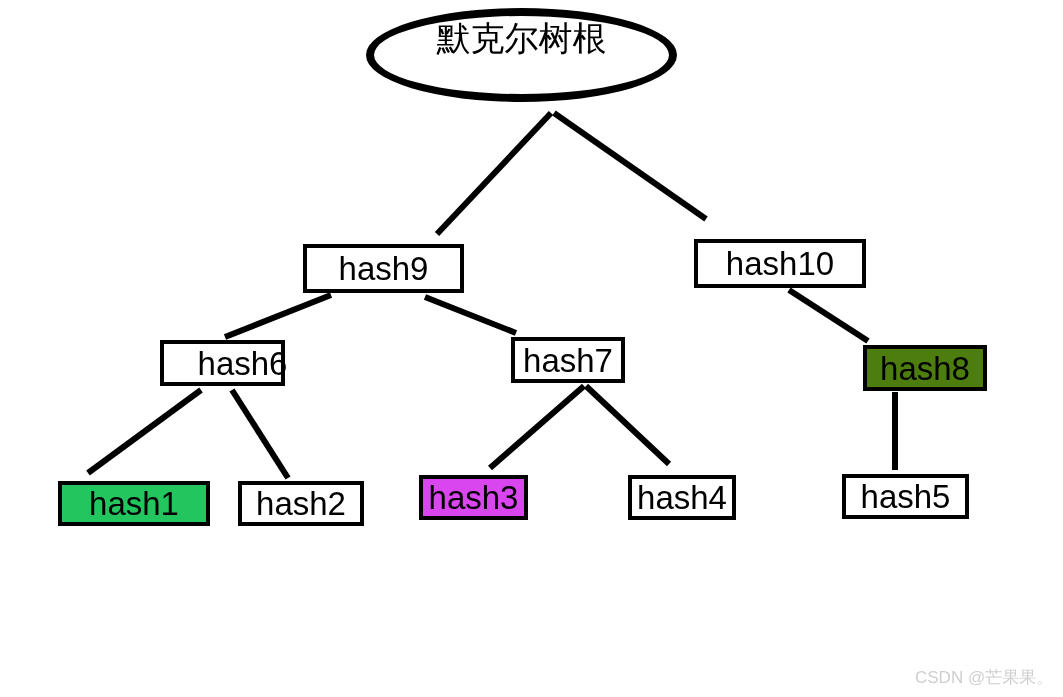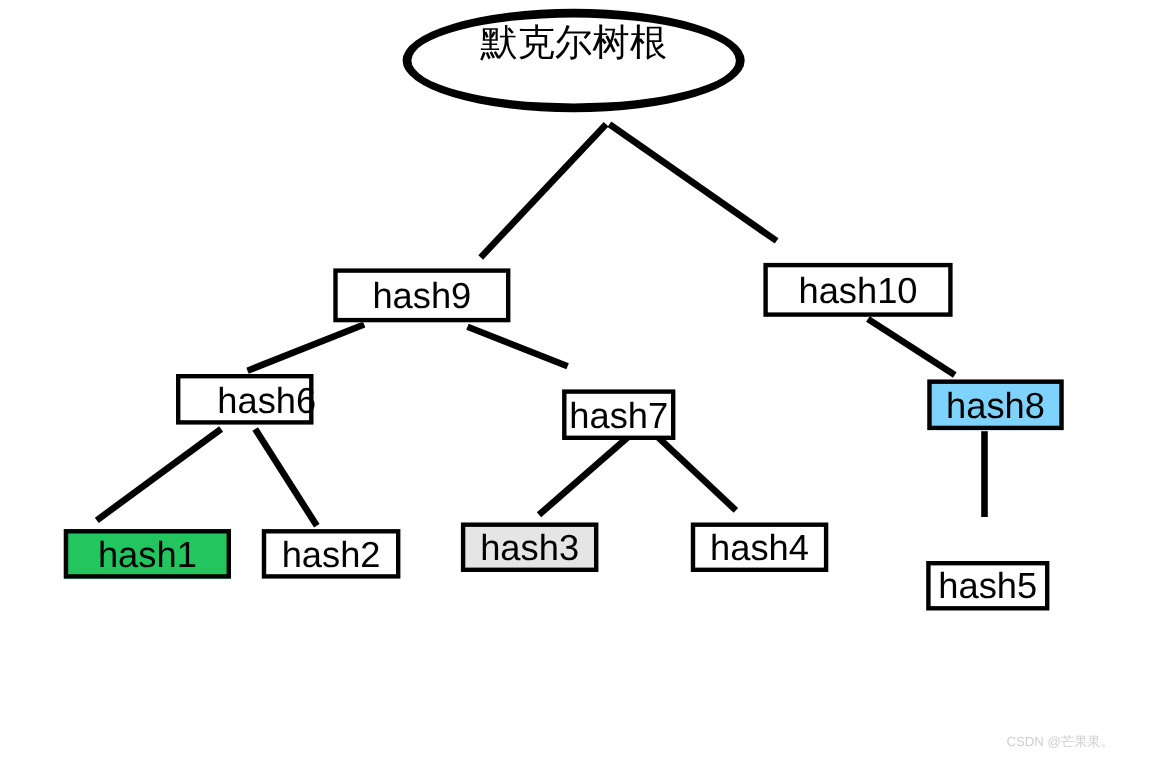--- a/index.html
+++ b/index.html
@@ -64,21 +64,21 @@
     line-height: 56px;
     white-space: nowrap;
     z-index: 4;
   }
   .caption .cap-line {
     display: block;
   }
   .watermark {
     position: absolute;
     color: #cfcfcf;
-    font-size: 12px;
+    font-size: 17px;
     white-space: nowrap;
     z-index: 5;
   }
 </style>
 </head>
 <body>
 
 <div id="canvas">
 
   <svg id="edges" viewBox="0 0 1063 697" width="1063" height="697" xmlns="http://www.w3.org/2000/svg">
@@ -101,39 +101,39 @@
   <div id="node-layer">
       <div class="node-box" style="left: 303px; top: 244px; width: 161px; height: 49px; border-color: rgb(0, 0, 0); background: rgb(255, 255, 255);">
         <span>hash9</span>
       </div>
       <div class="node-box" style="left: 670px; top: 239px; width: 172px; height: 49px; border-color: rgb(0, 0, 0); background: rgb(255, 255, 255); margin-left: 24px;">
         <span>hash10</span>
       </div>
       <div class="node-box" style="left: 160px; top: 340px; width: 125px; height: 46px; border-color: rgb(0, 0, 0); background: rgb(255, 255, 255); padding-left: 40px;">
         <span>hash6</span>
       </div>
-      <div class="node-box" style="left: 511px; top: 354px; width: 103px; height: 46px; border-color: rgb(0, 0, 0); background: rgb(255, 255, 255); justify-content: center;">
+      <div class="node-box" style="left: 511px; top: 337px; width: 114px; height: 46px; border-color: rgb(0, 0, 0); background: rgb(255, 255, 255); justify-content: center;">
         <span>hash7</span>
       </div>
-      <div class="node-box" style="left: 843px; top: 345px; width: 124px; height: 46px; border-color: rgb(0, 0, 0); background: #7dd3fc; text-align: right;">
+      <div class="node-box" style="left: 863px; top: 345px; width: 124px; height: 46px; border-color: rgb(0, 0, 0); background: #4d7c0f; text-align: right;">
         <span>hash8</span>
       </div>
       <div class="node-box" style="left: 58px; top: 481px; width: 152px; height: 45px; border-color: rgb(0, 0, 0); background: #22c55e;">
         <span>hash1</span>
       </div>
       <div class="node-box" style="left: 238px; top: 481px; width: 126px; height: 45px; border-color: rgb(0, 0, 0); background: rgb(255, 255, 255);">
         <span>hash2</span>
       </div>
-      <div class="node-box" style="left: 419px; top: 475px; width: 125px; height: 45px; border-color: rgb(0, 0, 0); background: #e5e5e5; text-align: center;">
+      <div class="node-box" style="left: 419px; top: 475px; width: 109px; height: 45px; border-color: rgb(0, 0, 0); background: #d946ef; text-align: center;">
         <span>hash3</span>
       </div>
-      <div class="node-box" style="left: 628px; top: 475px; width: 125px; height: 45px; border-color: rgb(0, 0, 0); background: rgb(255, 255, 255);">
+      <div class="node-box" style="left: 628px; top: 475px; width: 108px; height: 45px; border-color: rgb(0, 0, 0); background: rgb(255, 255, 255);">
         <span>hash4</span>
       </div>
-      <div class="node-box" style="left: 842px; top: 474px; width: 112px; height: 45px; border-color: rgb(0, 0, 0); background: rgb(255, 255, 255); margin-top: 36px;">
+      <div class="node-box" style="left: 842px; top: 474px; width: 127px; height: 45px; border-color: rgb(0, 0, 0); background: rgb(255, 255, 255);">
         <span>hash5</span>
       </div>
     </div>
 
   <div class="caption" style="left: 268px; top: 562px; color: rgb(242, 22, 22);">
     </div>
 
   <div class="watermark" style="left: 915px; top: 666px; color: rgb(207, 207, 207);">CSDN @芒果果。</div>
 
 </div>

